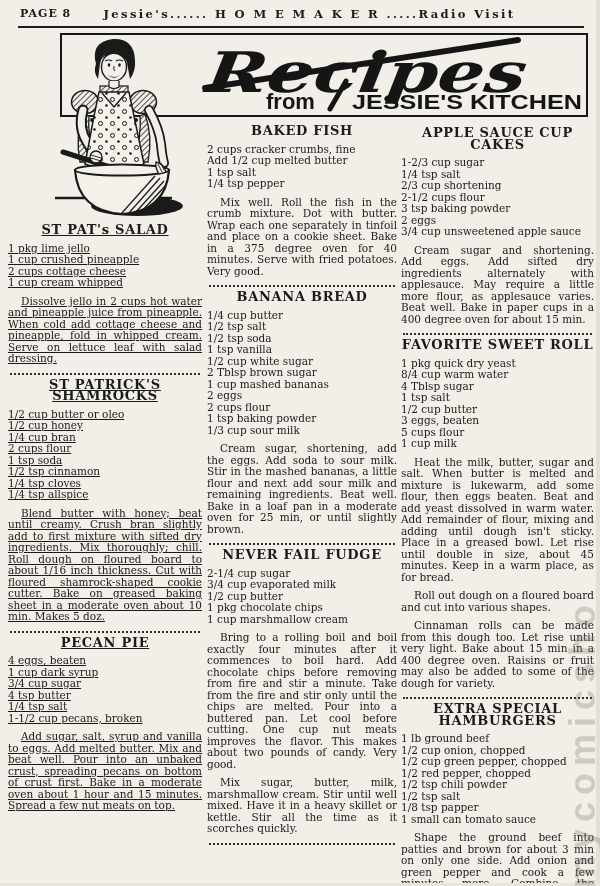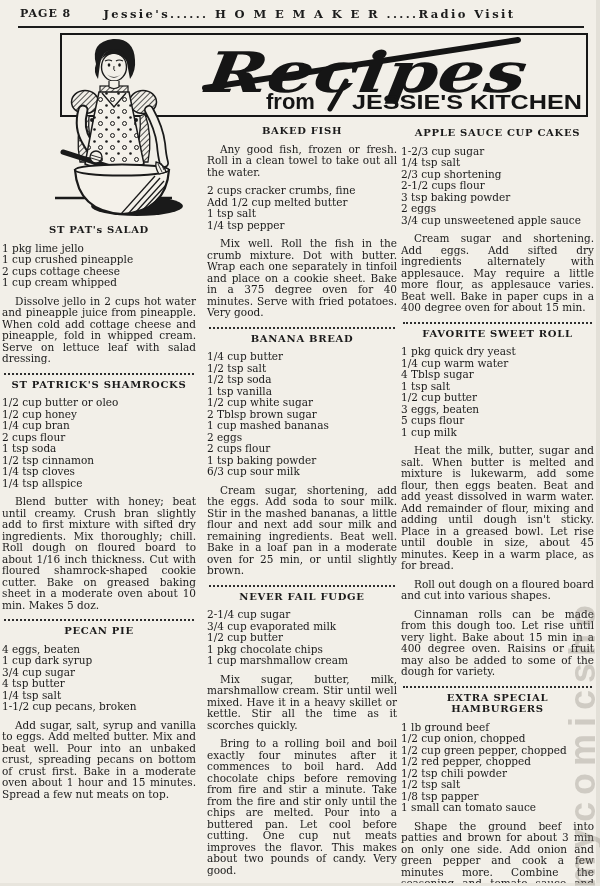--- a/index.html
+++ b/index.html
@@ -14,25 +14,25 @@
 
   .page-label{position:absolute;left:20px;top:7px;font-size:11px;font-weight:bold;letter-spacing:1px;text-align:right;}
   .masthead-title{position:absolute;left:59px;right:40px;top:7px;text-align:center;font-size:11.5px;font-weight:bold;letter-spacing:2.4px;white-space:nowrap;}
   .masthead-rule{position:absolute;left:18px;right:16px;top:26px;border-top:2px solid #1c1c1c;}
 
   .banner-box{position:absolute;left:60px;top:33px;width:528px;height:84px;border:2px solid #171717;box-sizing:border-box;z-index:1;background:transparent;}
   .banner-svg{position:absolute;left:62px;top:35px;width:524px;height:80px;z-index:2;}
   .illustration{position:absolute;left:25px;top:36px;width:178px;height:182px;z-index:3;}
 
   .col{position:absolute;font-size:10.5px;line-height:11.5px;}
-  .col1{left:2px;top:220px;width:194px;}
+  .col1{left:8px;top:220px;width:194px;text-decoration:underline;}
   .col2{left:207px;top:121px;width:190px;}
   .col3{left:401px;top:123px;width:193px;}
 
-  .rtitle{font-size:10px;font-weight:bold;text-align:center;letter-spacing:0.7px;margin:4px 0 7px;}
+  .rtitle{font-size:13px;font-weight:bold;text-align:center;letter-spacing:0.7px;margin:4px 0 7px;}
   .ing{margin:7px 0 7px;}
   .ing-line{white-space:nowrap;overflow:hidden;}
   .para{text-align:justify;text-indent:13px;margin:7px 0 0;}
   .dots{border-bottom:2px dotted #2d2d2d;margin:7px 2px 4px;height:1px;}
 
   .watermark{
     position:absolute;right:-4px;top:596px;height:292px;overflow:hidden;
     writing-mode:vertical-rl;transform:rotate(180deg);
     font-family:"Liberation Sans", sans-serif;font-weight:bold;
     font-size:36px;letter-spacing:7px;color:rgba(125,120,108,0.30);
@@ -166,23 +166,20 @@
       </div>
     <div>
         <div class="para">Add sugar, salt, syrup and vanilla to eggs. Add melted butter. Mix and beat well. Pour into an unbaked crust, spreading pecans on bottom of crust first. Bake in a moderate oven about 1 hour and 15 minutes. Spread a few nut meats on top.</div>
       </div>
   </section>
 </div>
 
 <div class="col col2">
   <section>
     <h3 class="rtitle">BAKED  FISH</h3>
-    <div>
-        <div class="para">Any good fish, frozen or fresh. Roll in a clean towel to take out all the water.</div>
-      </div>
     <div class="ing">
         <div class="ing-line">2 cups cracker crumbs, fine</div>
         <div class="ing-line">Add 1/2 cup melted butter</div>
         <div class="ing-line">1 tsp salt</div>
         <div class="ing-line">1/4 tsp pepper</div>
       </div>
     <div>
         <div class="para">Mix well. Roll the fish in the crumb mixture. Dot with butter. Wrap each one separately in tinfoil and place on a cookie sheet. Bake in a 375 degree oven for 40 minutes. Serve with fried potatoes. Very good.</div>
       </div>
     <div class="dots"></div>
@@ -193,39 +190,39 @@
         <div class="ing-line">1/4 cup butter</div>
         <div class="ing-line">1/2 tsp salt</div>
         <div class="ing-line">1/2 tsp soda</div>
         <div class="ing-line">1 tsp vanilla</div>
         <div class="ing-line">1/2 cup white sugar</div>
         <div class="ing-line">2 Tblsp brown sugar</div>
         <div class="ing-line">1 cup mashed bananas</div>
         <div class="ing-line">2 eggs</div>
         <div class="ing-line">2 cups flour</div>
         <div class="ing-line">1 tsp baking powder</div>
-        <div class="ing-line">6/3 cup sour milk</div>
+        <div class="ing-line">1/3 cup sour milk</div>
       </div>
     <div>
         <div class="para">Cream sugar, shortening, add the eggs. Add soda to sour milk. Stir in the mashed bananas, a little flour and next add sour milk and remaining ingredients. Beat well. Bake in a loaf pan in a moderate oven for 25 min, or until slightly brown.</div>
       </div>
     <div class="dots"></div>
   </section>
   <section>
     <h3 class="rtitle">NEVER FAIL FUDGE</h3>
     <div class="ing">
         <div class="ing-line">2-1/4 cup sugar</div>
         <div class="ing-line">3/4 cup evaporated milk</div>
         <div class="ing-line">1/2 cup butter</div>
         <div class="ing-line">1 pkg chocolate chips</div>
         <div class="ing-line">1 cup marshmallow cream</div>
       </div>
     <div>
+        <div class="para">Bring to a rolling boil and boil exactly four minutes after it commences to boil hard. Add chocolate chips before removing from fire and stir a minute. Take from the fire and stir only until the chips are melted. Pour into a buttered pan. Let cool before cutting. One cup nut meats improves the flavor. This makes about two pounds of candy. Very good.</div>
         <div class="para">Mix sugar, butter, milk, marshmallow cream. Stir until well mixed. Have it in a heavy skillet or kettle. Stir all the time as it scorches quickly.</div>
-        <div class="para">Bring to a rolling boil and boil exactly four minutes after it commences to boil hard. Add chocolate chips before removing from fire and stir a minute. Take from the fire and stir only until the chips are melted. Pour into a buttered pan. Let cool before cutting. One cup nut meats improves the flavor. This makes about two pounds of candy. Very good.</div>
       </div>
     <div class="dots"></div>
   </section>
 </div>
 
 <div class="col col3">
   <section>
     <h3 class="rtitle">APPLE SAUCE   CUP CAKES</h3>
     <div class="ing">
         <div class="ing-line">1-2/3 cup sugar</div>
@@ -238,21 +235,21 @@
       </div>
     <div>
         <div class="para">Cream sugar and shortening. Add eggs. Add sifted dry ingredients alternately with applesauce. May require a little more flour, as applesauce varies. Beat well. Bake in paper cups in a 400 degree oven for about 15 min.</div>
       </div>
     <div class="dots"></div>
   </section>
   <section>
     <h3 class="rtitle">FAVORITE   SWEET ROLL</h3>
     <div class="ing">
         <div class="ing-line">1 pkg quick dry yeast</div>
-        <div class="ing-line">1/4 cup warm water</div>
+        <div class="ing-line">8/4 cup warm water</div>
         <div class="ing-line">4 Tblsp sugar</div>
         <div class="ing-line">1 tsp salt</div>
         <div class="ing-line">1/2 cup butter</div>
         <div class="ing-line">3 eggs, beaten</div>
         <div class="ing-line">5 cups flour</div>
         <div class="ing-line">1 cup milk</div>
       </div>
     <div>
         <div class="para">Heat the milk, butter, sugar and salt. When butter is melted and mixture is lukewarm, add some flour, then eggs beaten. Beat and add yeast dissolved in warm water. Add remainder of flour, mixing and adding until dough isn't sticky. Place in a greased bowl. Let rise until double in size, about 45 minutes. Keep in a warm place, as for bread.</div>
         <div class="para">Roll out dough on a floured board and cut into various shapes.</div>

